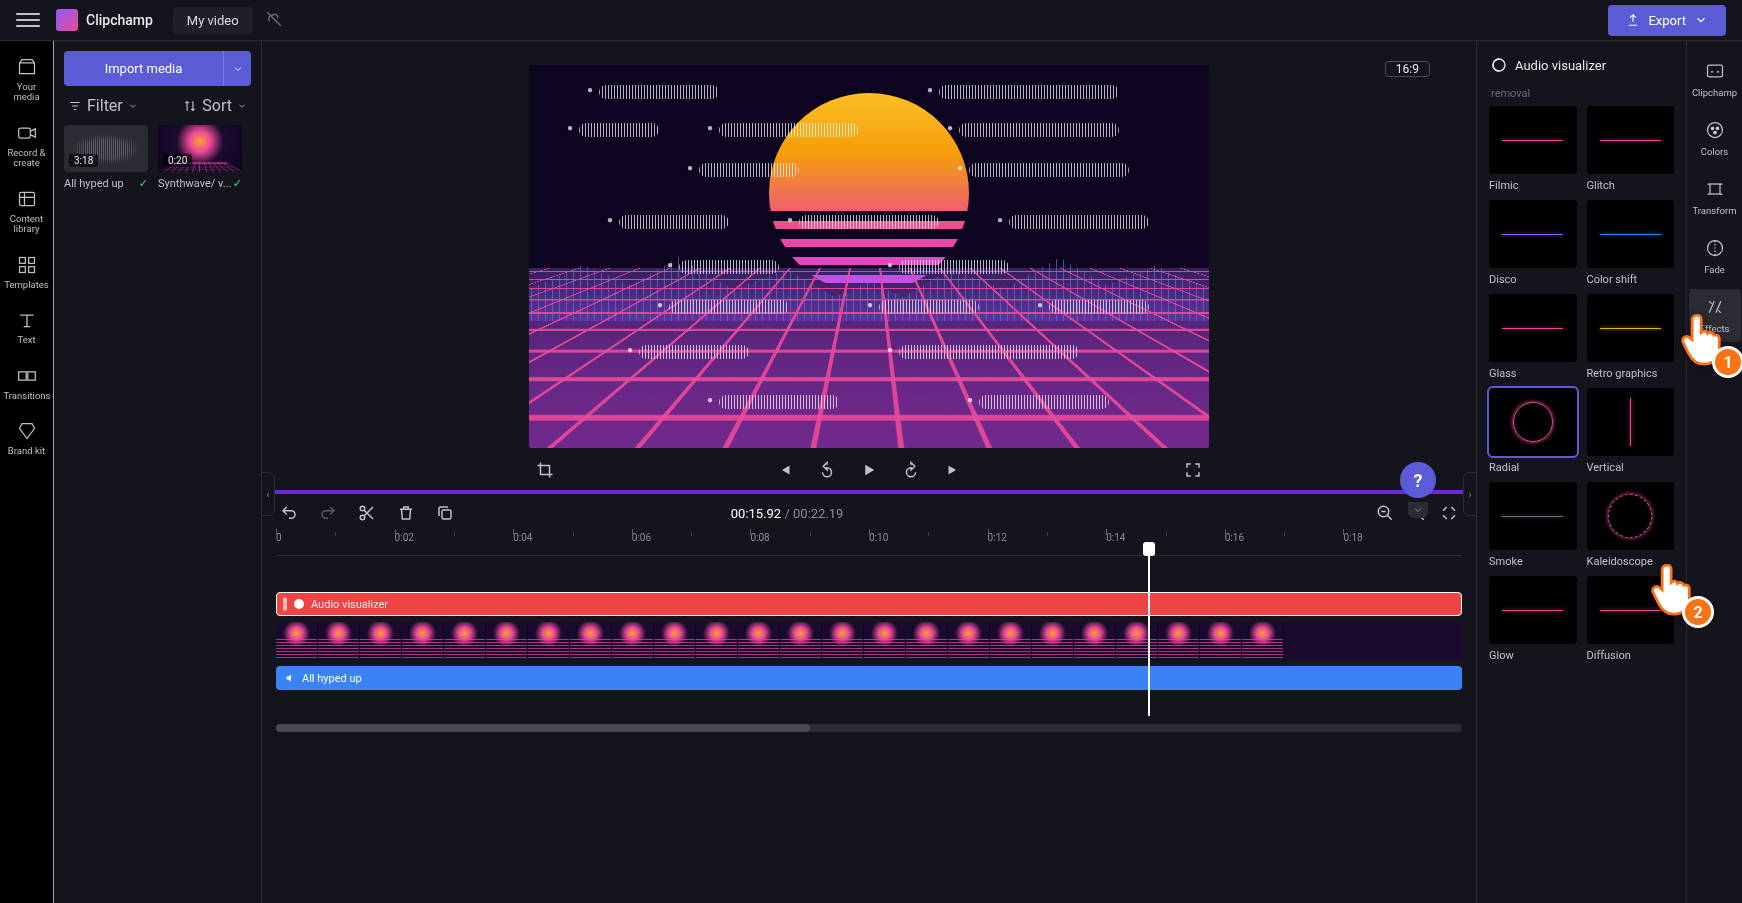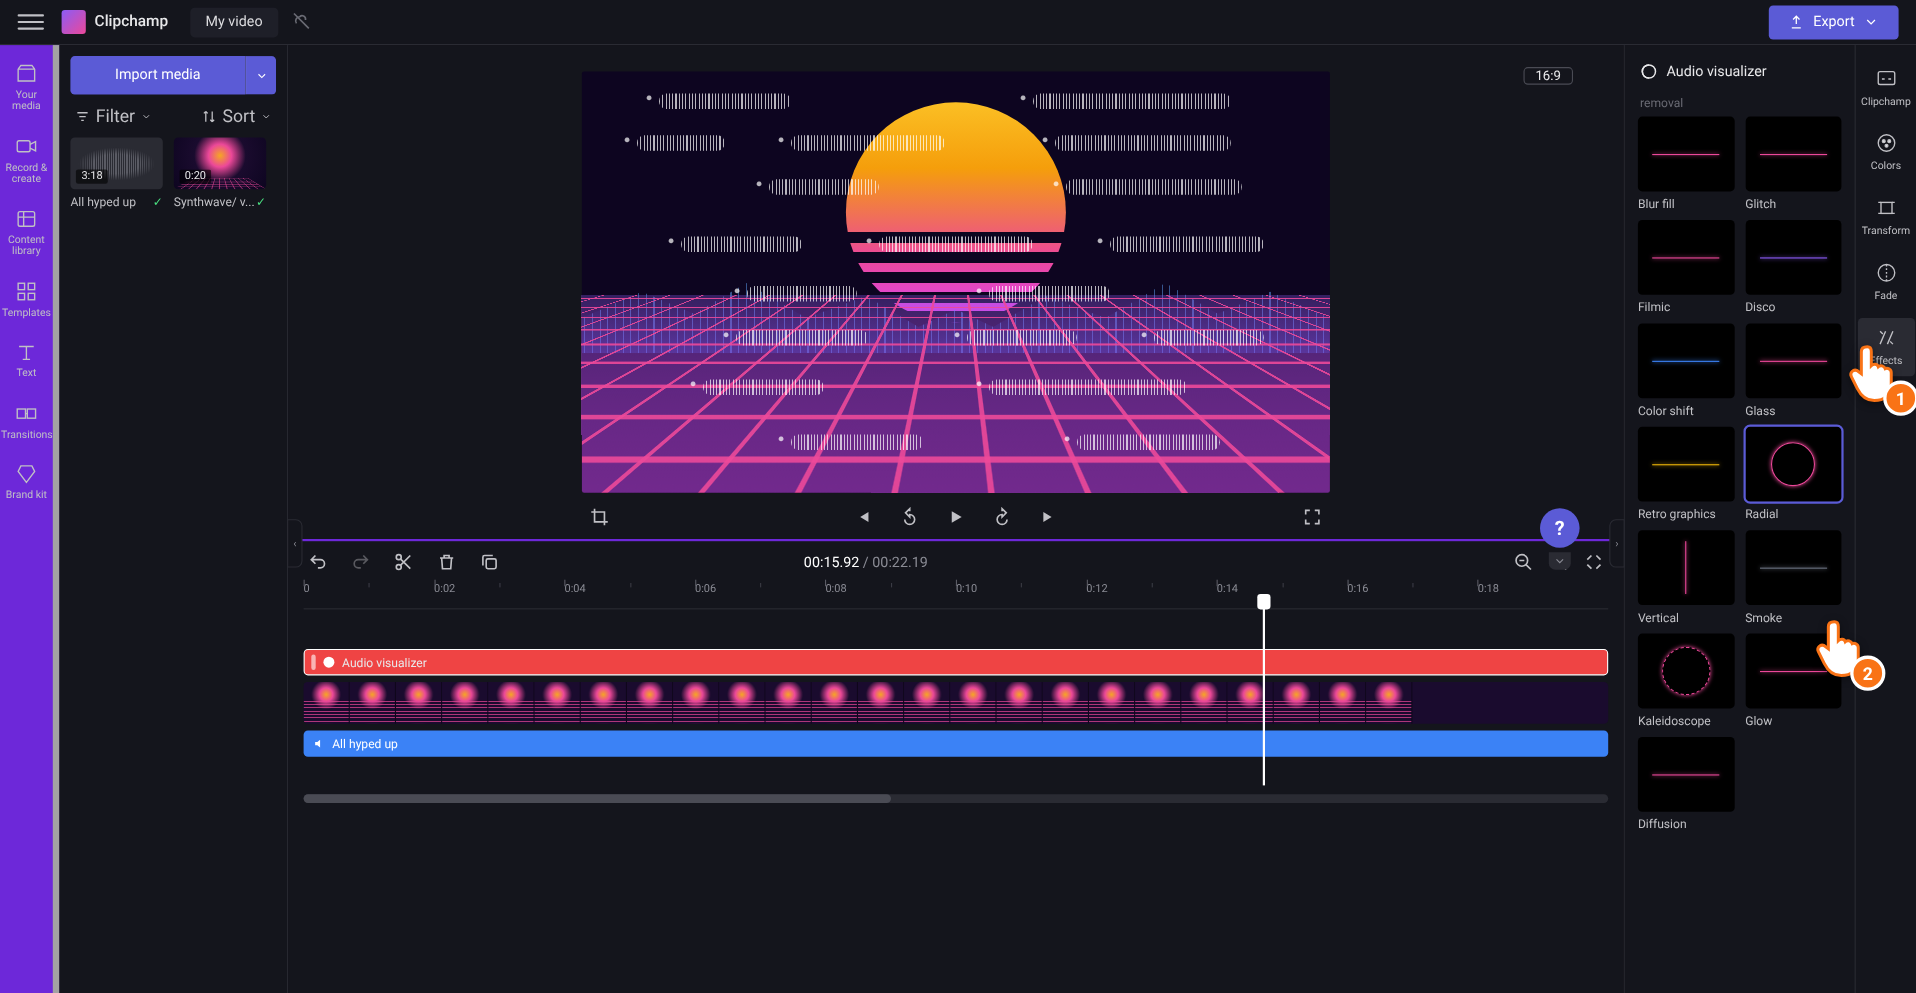--- a/index.html
+++ b/index.html
@@ -13,21 +13,21 @@
 .brand { font-size:14px; font-weight:500; color:#e8e8ea; margin-right:20px; }
 .video-name { background:#1e1f28; padding:6px 14px; border-radius:4px; font-size:13px; color:#dcdcdf; margin-right:12px; }
 .cloud-ico { color:#6a6b74; }
 .export-btn { margin-left:auto; background:#5b5bd6; color:#fff; padding:8px 18px; border-radius:4px; font-size:13px; display:flex; align-items:center; gap:8px; cursor:pointer; }
 .export-btn svg { width:14px; height:14px; }
 
 
 .app { display:flex; height:862px; }
 
 
-.rail { width:54px; background:#6d28d9; border-right:6px solid #a3a3a3; display:flex; flex-direction:column; align-items:center; padding-top:8px; gap:4px; }
+.rail { width:54px; background:#000000; border-right:1px solid #a3a3a3; display:flex; flex-direction:column; align-items:center; padding-top:8px; gap:4px; }
 .rail-item { width:50px; padding:8px 2px; text-align:center; cursor:pointer; border-radius:4px; }
 .rail-item svg { width:20px; height:20px; stroke:#c0c0c5; fill:none; stroke-width:1.5; margin-bottom:2px; }
 .rail-item span { font-size:9.5px; color:#c0c0c5; display:block; line-height:1.1; }
 
 
 .media-panel { width:208px; background:#14151c; border-right:1px solid #2a2b33; padding:10px; position:relative; }
 .import-row { display:flex; gap:0; margin-bottom:10px; }
 .import-btn { flex:1; background:#5b5bd6; color:#fff; border-radius:4px 0 0 4px; padding:10px 0; text-align:center; font-size:13px; cursor:pointer; }
 .import-dd { width:28px; background:#5b5bd6; border-radius:0 4px 4px 0; display:flex; align-items:center; justify-content:center; border-left:1px solid rgba(255,255,255,0.2); cursor:pointer; }
 .filter-row { display:flex; justify-content:space-between; margin-bottom:10px; padding:0 4px; }
@@ -75,21 +75,21 @@
 .wave-seg::before { content:"●"; position:absolute; left:-12px; top:-1px; color:rgba(255,255,255,0.7); font-size:10px; }
 
 .controls { display:flex; align-items:center; gap:20px; margin-top:12px; width:680px; padding:0 6px; justify-content:space-between; }
 .ctrl-group { display:flex; align-items:center; gap:22px; }
 .ctrl-btn { width:20px; height:20px; cursor:pointer; display:flex; align-items:center; justify-content:center; color:#c0c0c5; }
 .ctrl-btn svg { width:18px; height:18px; }
 .help-btn { width:36px; height:36px; border-radius:50%; background:#5b5bd6; color:#fff; display:flex; align-items:center; justify-content:center; font-size:18px; font-weight:700; position:absolute; right:40px; bottom:-8px; cursor:pointer; }
 .expand-dd { position:absolute; right:48px; bottom:-28px; width:20px; height:16px; background:#2a2b33; border-radius:0 0 6px 6px; display:flex; align-items:center; justify-content:center; cursor:pointer; }
 
 
-.tl-toolbar { display:flex; align-items:center; padding:10px 18px; gap:21px; border-top:2px solid #6d28d9; }
+.tl-toolbar { display:flex; align-items:center; padding:10px 18px; gap:21px; border-top:4px solid #6d28d9; }
 .tl-toolbar .ctrl-btn { width:18px; height:18px; }
 .time-display { margin:0 auto; font-size:13px; }
 .time-display .cur { color:#fff; }
 .time-display .tot { color:#8a8b94; }
 .zoom-group { display:flex; align-items:center; gap:14px; margin-left:auto; }
 
 
 .ruler { height:24px; position:relative; border-bottom:1px solid #2a2b33; margin:0 14px; }
 .ruler-tick { position:absolute; top:0; font-size:10px; color:#8a8b94; }
 .ruler-tick::before { content:""; position:absolute; left:0; top:-3px; width:1px; height:6px; background:#5a5b64; }
@@ -475,33 +475,27 @@
           <path d="M12 3a9 9 0 000 18"></path>
         </svg>
       <span>Audio visualizer</span>
     </div>
     <div class="fx-trunc">removal</div>
     <div class="fx-grid" id="fx-grid">
         <div class="fx-item">
           <div class="fx-thumb">
             <div class="fx-line" style="background: rgb(236, 72, 153); box-shadow: rgb(236, 72, 153) 0px 0px 4px;"></div>
           </div>
-          <div class="fx-label">Blur fill</div>
+          <div class="fx-label">Filmic</div>
         </div>
         <div class="fx-item">
           <div class="fx-thumb">
             <div class="fx-line" style="background: rgb(236, 72, 153); box-shadow: rgb(236, 72, 153) 0px 0px 4px;"></div>
           </div>
           <div class="fx-label">Glitch</div>
-        </div>
-        <div class="fx-item">
-          <div class="fx-thumb">
-            <div class="fx-line" style="background: rgb(236, 72, 153); box-shadow: rgb(236, 72, 153) 0px 0px 4px;"></div>
-          </div>
-          <div class="fx-label">Filmic</div>
         </div>
         <div class="fx-item">
           <div class="fx-thumb">
             <div class="fx-line" style="background: rgb(139, 92, 246); box-shadow: rgb(139, 92, 246) 0px 0px 4px;"></div>
           </div>
           <div class="fx-label">Disco</div>
         </div>
         <div class="fx-item">
           <div class="fx-thumb">
             <div class="fx-line" style="background: rgb(59, 130, 246); box-shadow: rgb(59, 130, 246) 0px 0px 4px;"></div>

